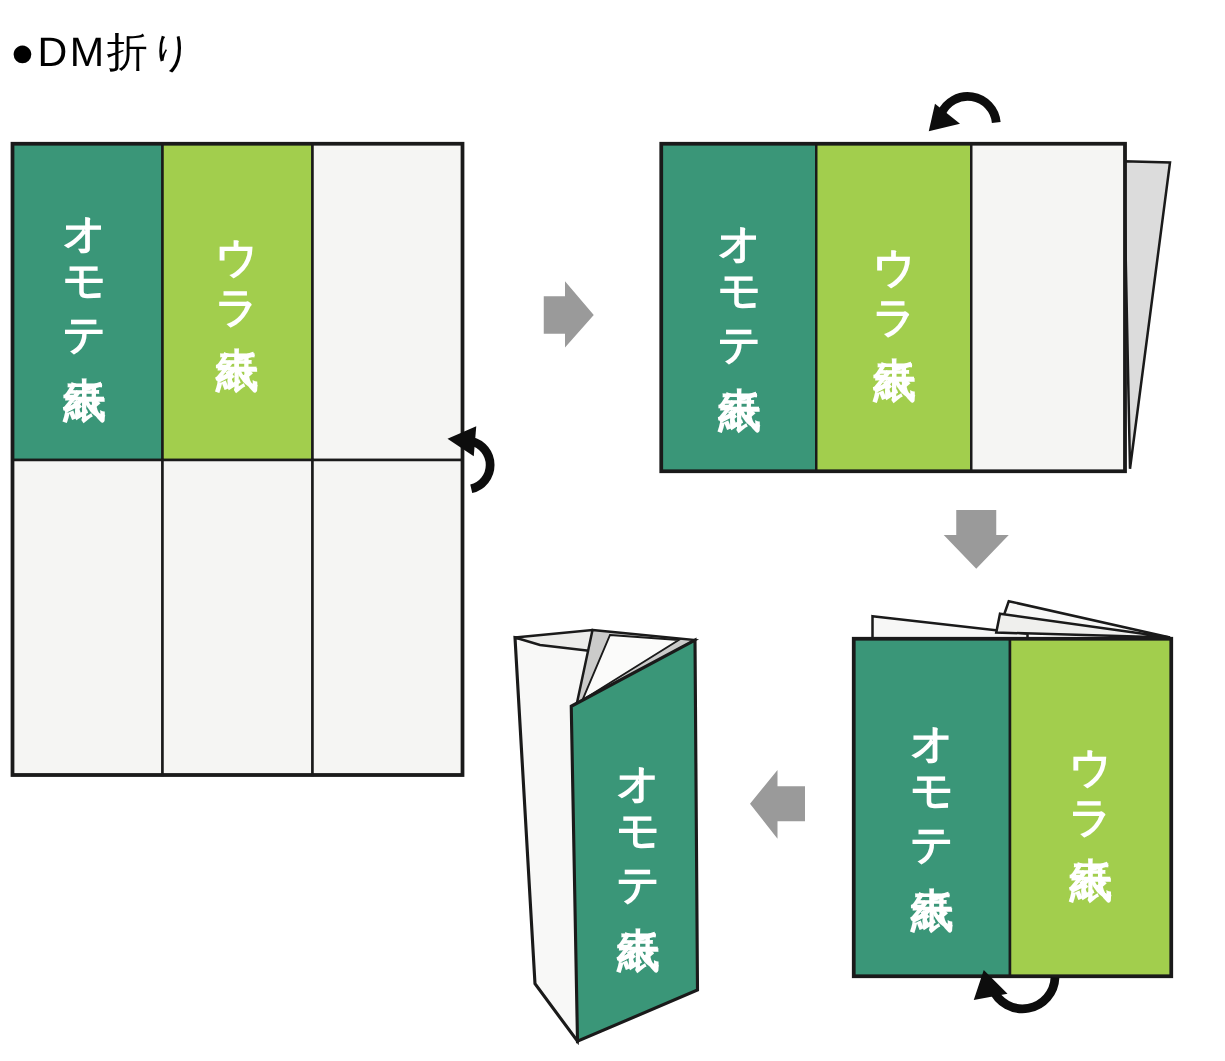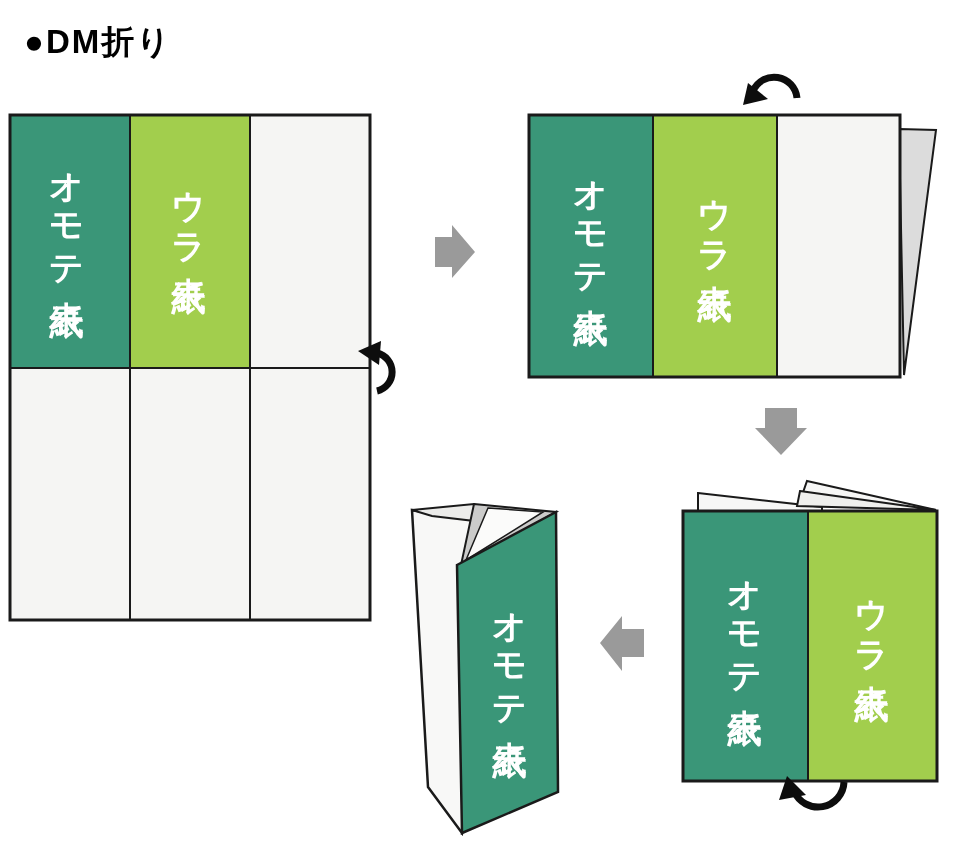--- a/index.html
+++ b/index.html
@@ -2,22 +2,22 @@
 <html><head>
 <meta charset="utf-8">
 <style>
   html,body { margin:0; padding:0; background:#ffffff; }
   .stage {
     position:relative; width:980px; height:849px; background:#ffffff;
     font-family:"Liberation Sans","DejaVu Sans",sans-serif; overflow:hidden;
   }
   .stage svg { position:absolute; left:0; top:0; }
   .title {
-    position:absolute; left:8px; top:20px; font-size:33px; font-weight:bold;
-    color:#000; letter-spacing:2px; white-space:nowrap;margin-left:16px;
+    position:absolute; left:8px; top:20px; font-size:33px; font-weight:normal;
+    color:#000; letter-spacing:2px; white-space:nowrap;
   }
   .vtext {
     position:absolute; writing-mode:vertical-rl; text-orientation:upright;
     color:#ffffff; font-weight:bold; font-size:34px; letter-spacing:3px;
     line-height:1; white-space:nowrap; text-align:center;
   }
 </style>
 </head>
 <body>
 

